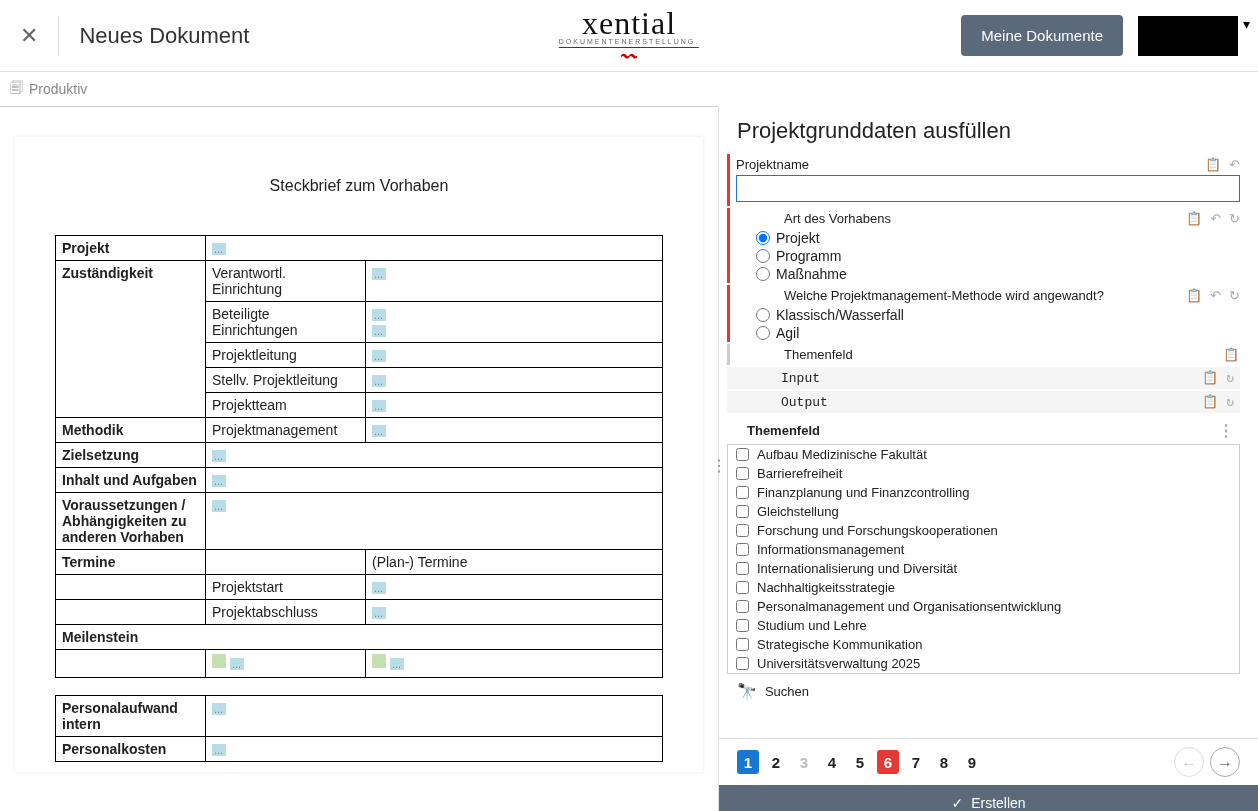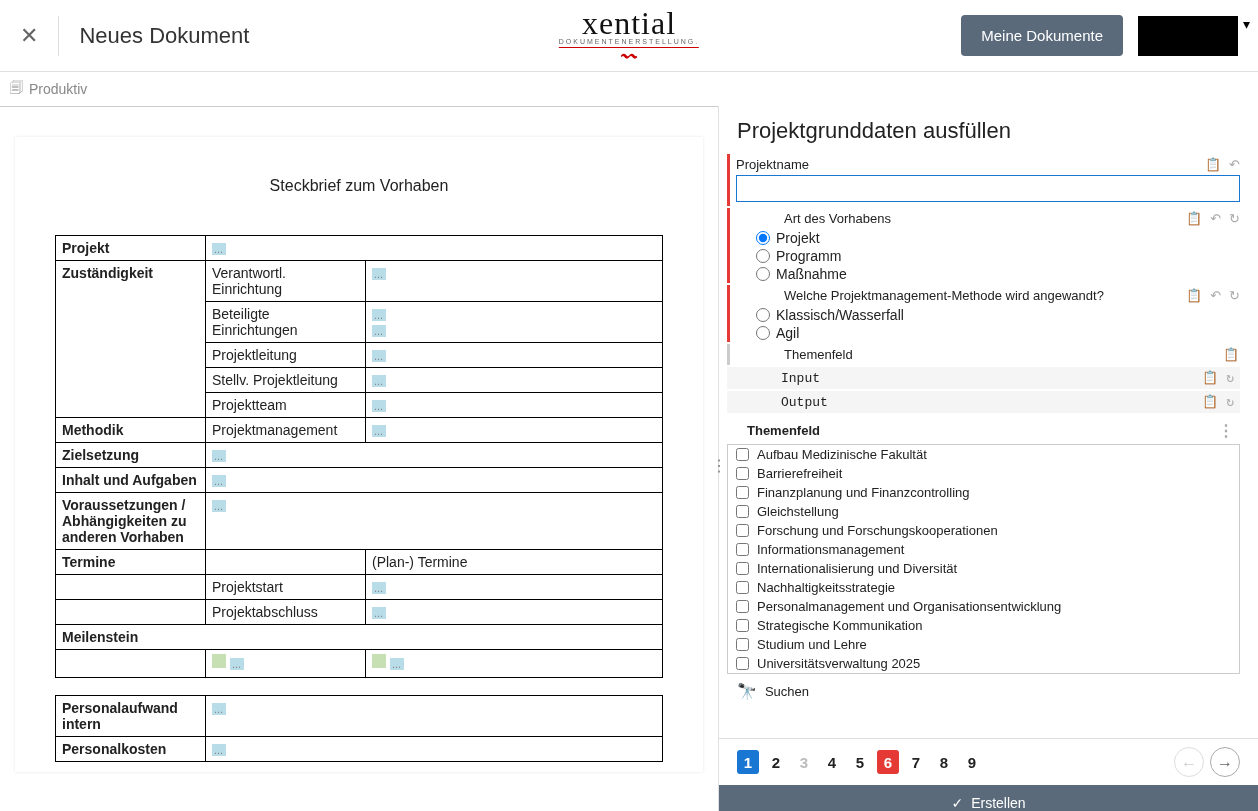--- a/index.html
+++ b/index.html
@@ -314,25 +314,25 @@
             <label class="theme-item">
               <input type="checkbox" style="">
               <span>Nachhaltigkeitsstrategie</span>
             </label>
             <label class="theme-item">
               <input type="checkbox" style="">
               <span>Personalmanagement und Organisationsentwicklung</span>
             </label>
             <label class="theme-item">
               <input type="checkbox" style="">
+              <span>Studium und Lehre</span>
+            </label>
+            <label class="theme-item">
+              <input type="checkbox" style="">
               <span>Strategische Kommunikation</span>
-            </label>
-            <label class="theme-item">
-              <input type="checkbox" style="">
-              <span>Studium und Lehre</span>
             </label>
             <label class="theme-item">
               <input type="checkbox" style="">
               <span>Universitätsverwaltung 2025</span>
             </label>
           </div>
         <div class="search-row">
           <span class="binoc">🔭</span>
           <span>Suchen</span>
         </div>

